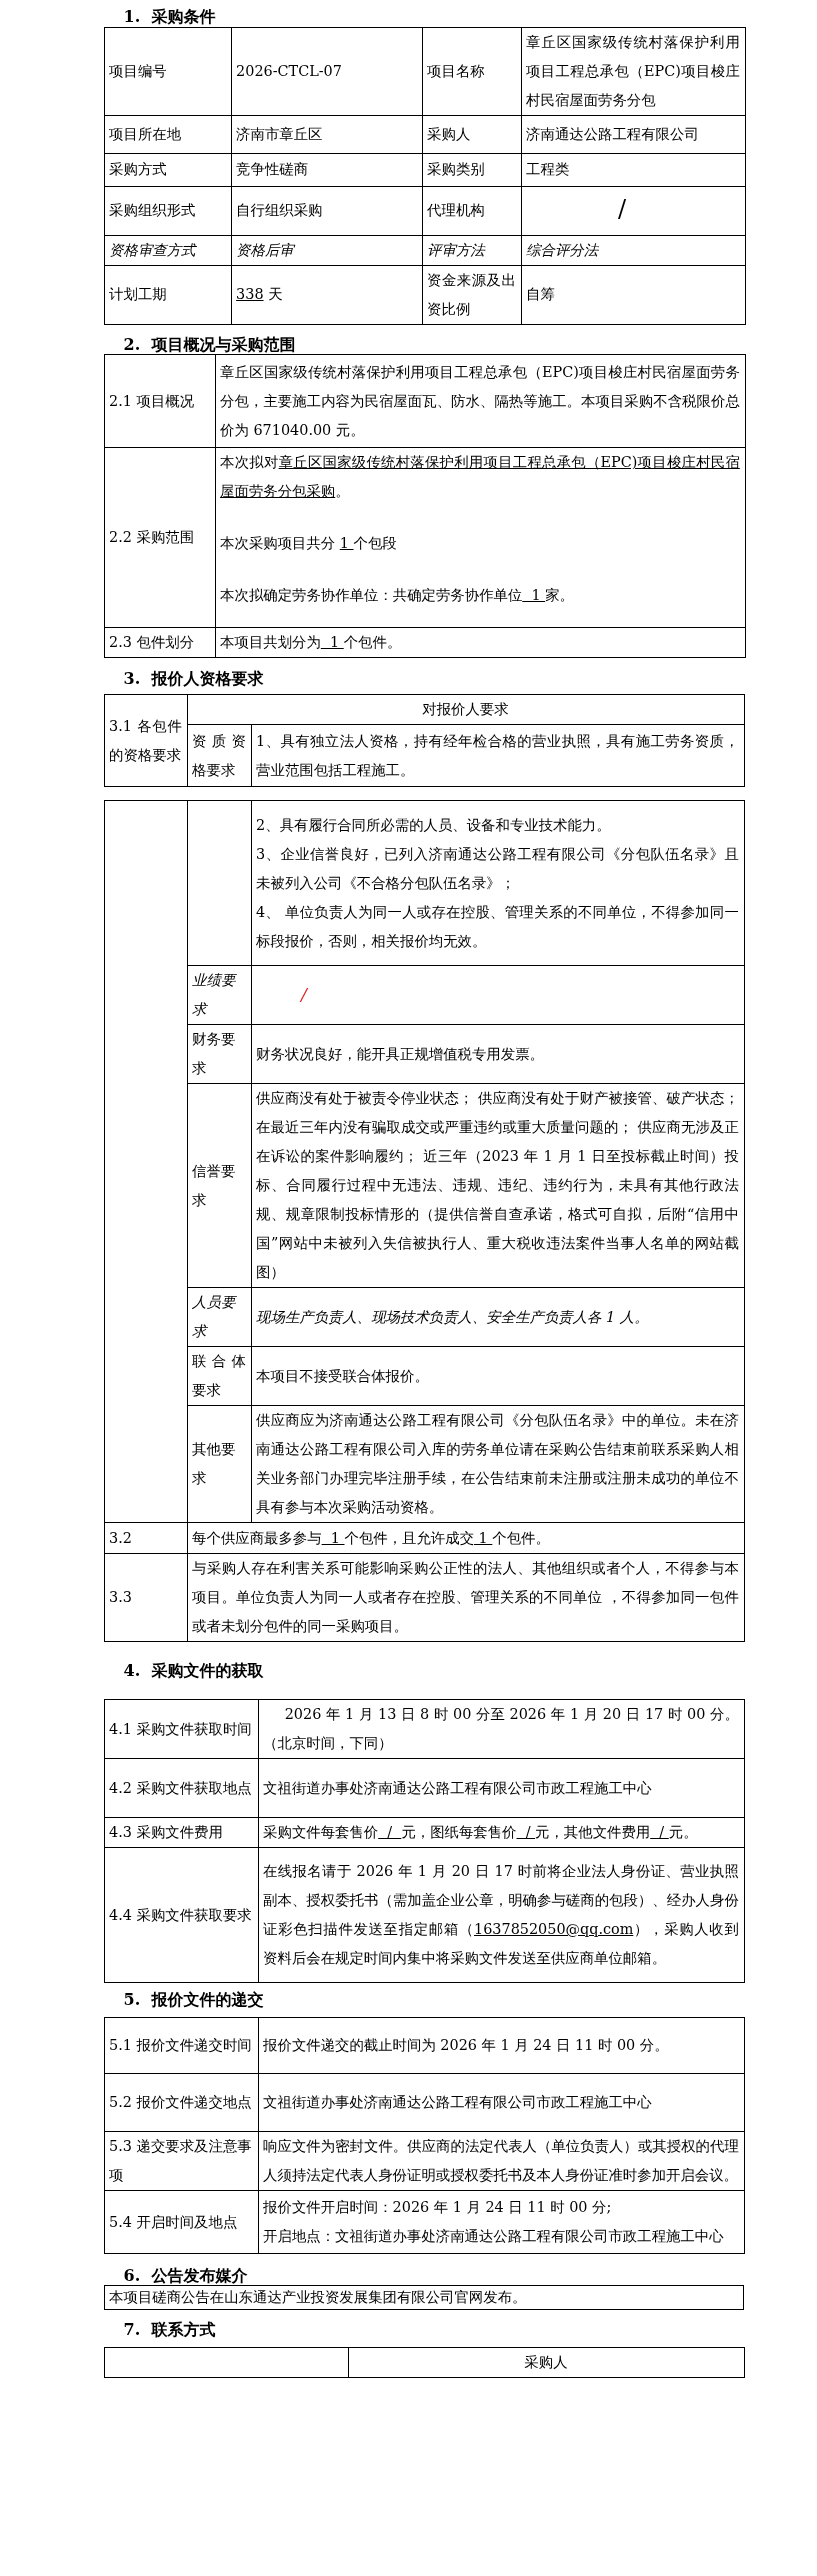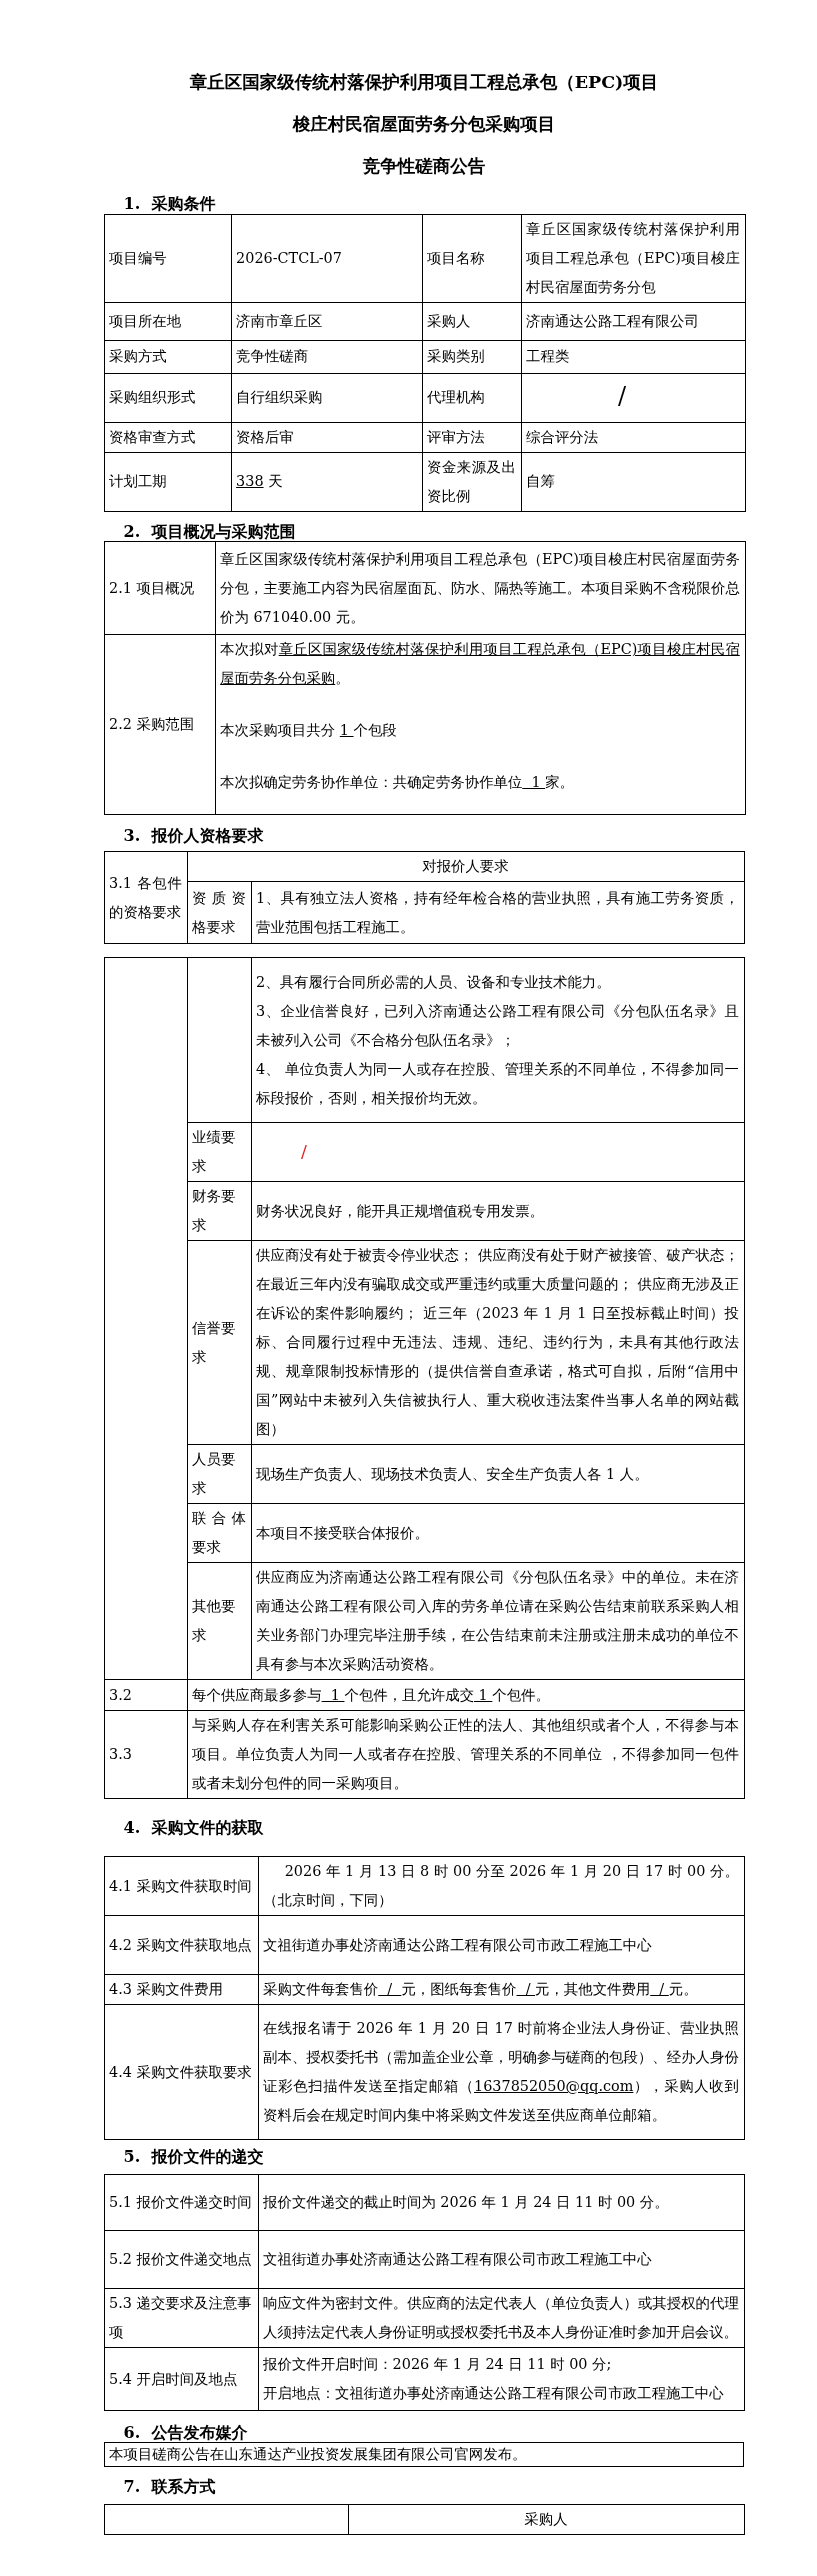--- a/index.html
+++ b/index.html
@@ -35,37 +35,32 @@
   p.para{margin:0 0 23px 0;}
   p.para:last-child{margin-bottom:17px;}
   .indent{text-indent:21.6px;margin-top:22px;}
   .tbl-gap{height:13px;}
   .media-box{
     border:1px solid #000;height:23px;line-height:23px;
     font-size:14.4px;padding-left:4.1px;overflow:hidden;
   }
   
   .rh46{height:24px;} .rh54{height:28px;} .rh57{height:29px;} .rh58{height:30px;}
-  .rh59{height:30px;} .rh60{height:31px;} .rh65{height:33px;} .rh74{height:38px;}
+  .rh59{height:30px;font-style:italic;} .rh60{height:31px;} .rh65{height:33px;} .rh74{height:38px;}
   .rh96{height:49px;} .rh108{height:56px;} .rh111{height:57px;} .rh112{height:58px;}
   .rh113{height:58px;} .rh114{height:59px;} .rh115{height:59px;} .rh120{height:62px;}
   .rh123{height:63px;} .rh167{height:86px;} .rh169{height:87px;} .rh181{height:93px;}
   .rh227{height:117px;} .rh262{height:135px;} .rh321{height:165px;} .rh327{height:168px;}
   .rh336{height:173px;}
 </style>
 </head>
 <body>
 
 <div class="content">
 
-  <div class="title-block">
-    <div>章丘区国家级传统村落保护利用项目工程总承包（EPC)项目</div>
-    <div>梭庄村民宿屋面劳务分包采购项目</div>
-    <div>竞争性磋商公告</div>
-  </div>
 
   <div class="sec-heading h-s1">1.  采购条件</div>
   <table class="tbl">
     <colgroup>
         <col style="width:127px">
         <col style="width:191px">
         <col style="width:99px">
         <col style="width:224px">
       </colgroup>
     <tbody>
@@ -119,20 +114,24 @@
       <td class="lbl">2.1 项目概况</td>
       <td class="val jst">章丘区国家级传统村落保护利用项目工程总承包（EPC)项目梭庄村民宿屋面劳务分包，主要施工内容为民宿屋面瓦、防水、隔热等施工。本项目采购不含税限价总价为 671040.00 元。</td>
     </tr>
     <tr class="rh327">
       <td class="lbl">2.2 采购范围</td>
       <td class="val jst">
         <p class="para"><span>本次拟对</span><u class="u">章丘区国家级传统村落保护利用项目工程总承包（EPC)项目梭庄村民宿屋面劳务分包采购</u><span>。</span></p>
         <p class="para"><span>本次采购项目共分 </span><u class="u">1 </u><span>个包段</span></p>
         <p class="para"><span>本次拟确定劳务协作单位：共确定劳务协作单位</span><u class="u">  1 </u><span>家。</span></p>
       </td>
+    </tr>
+    <tr class="rh57">
+      <td class="lbl">2.3 包件划分</td>
+      <td class="val"><span>本项目共划分为</span><u class="u">  1 </u><span>个包件。</span></td>
     </tr>
   </tbody>
     </table>
 
   <div class="sec-heading h-s3">3.  报价人资格要求</div>
   <table class="tbl">
     <colgroup>
         <col style="width:83px">
         <col style="width:64px">
         <col style="width:493px">

